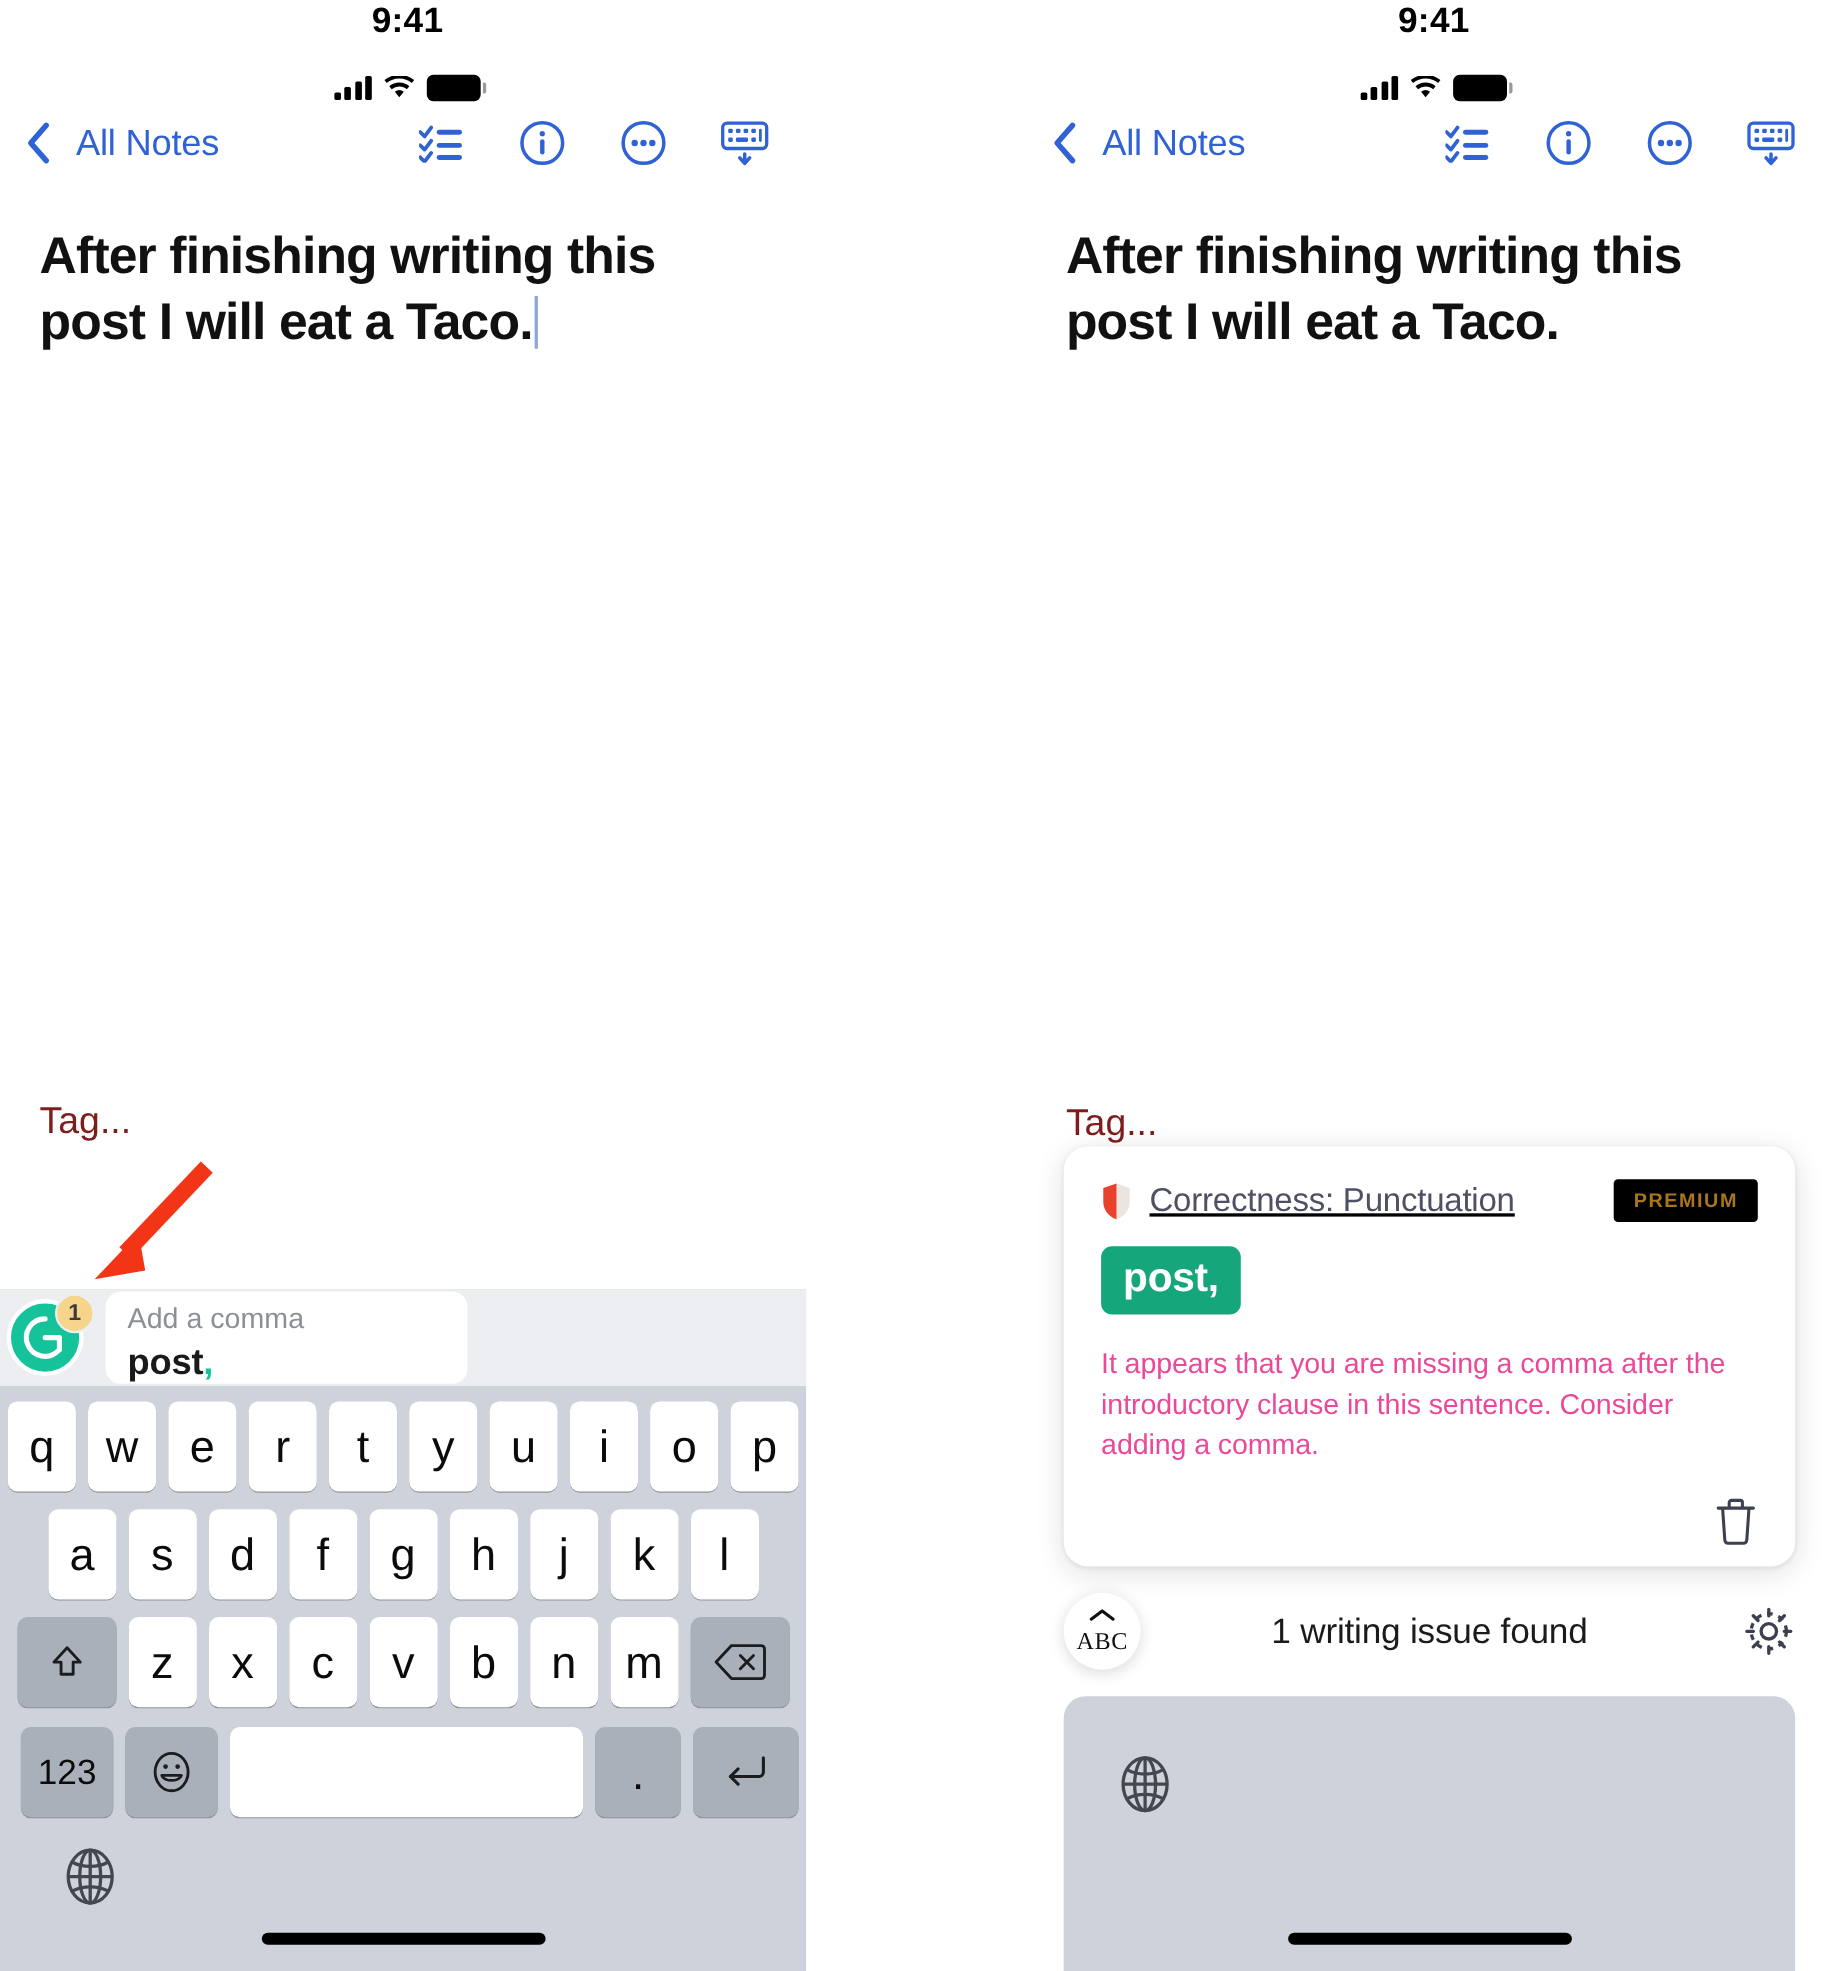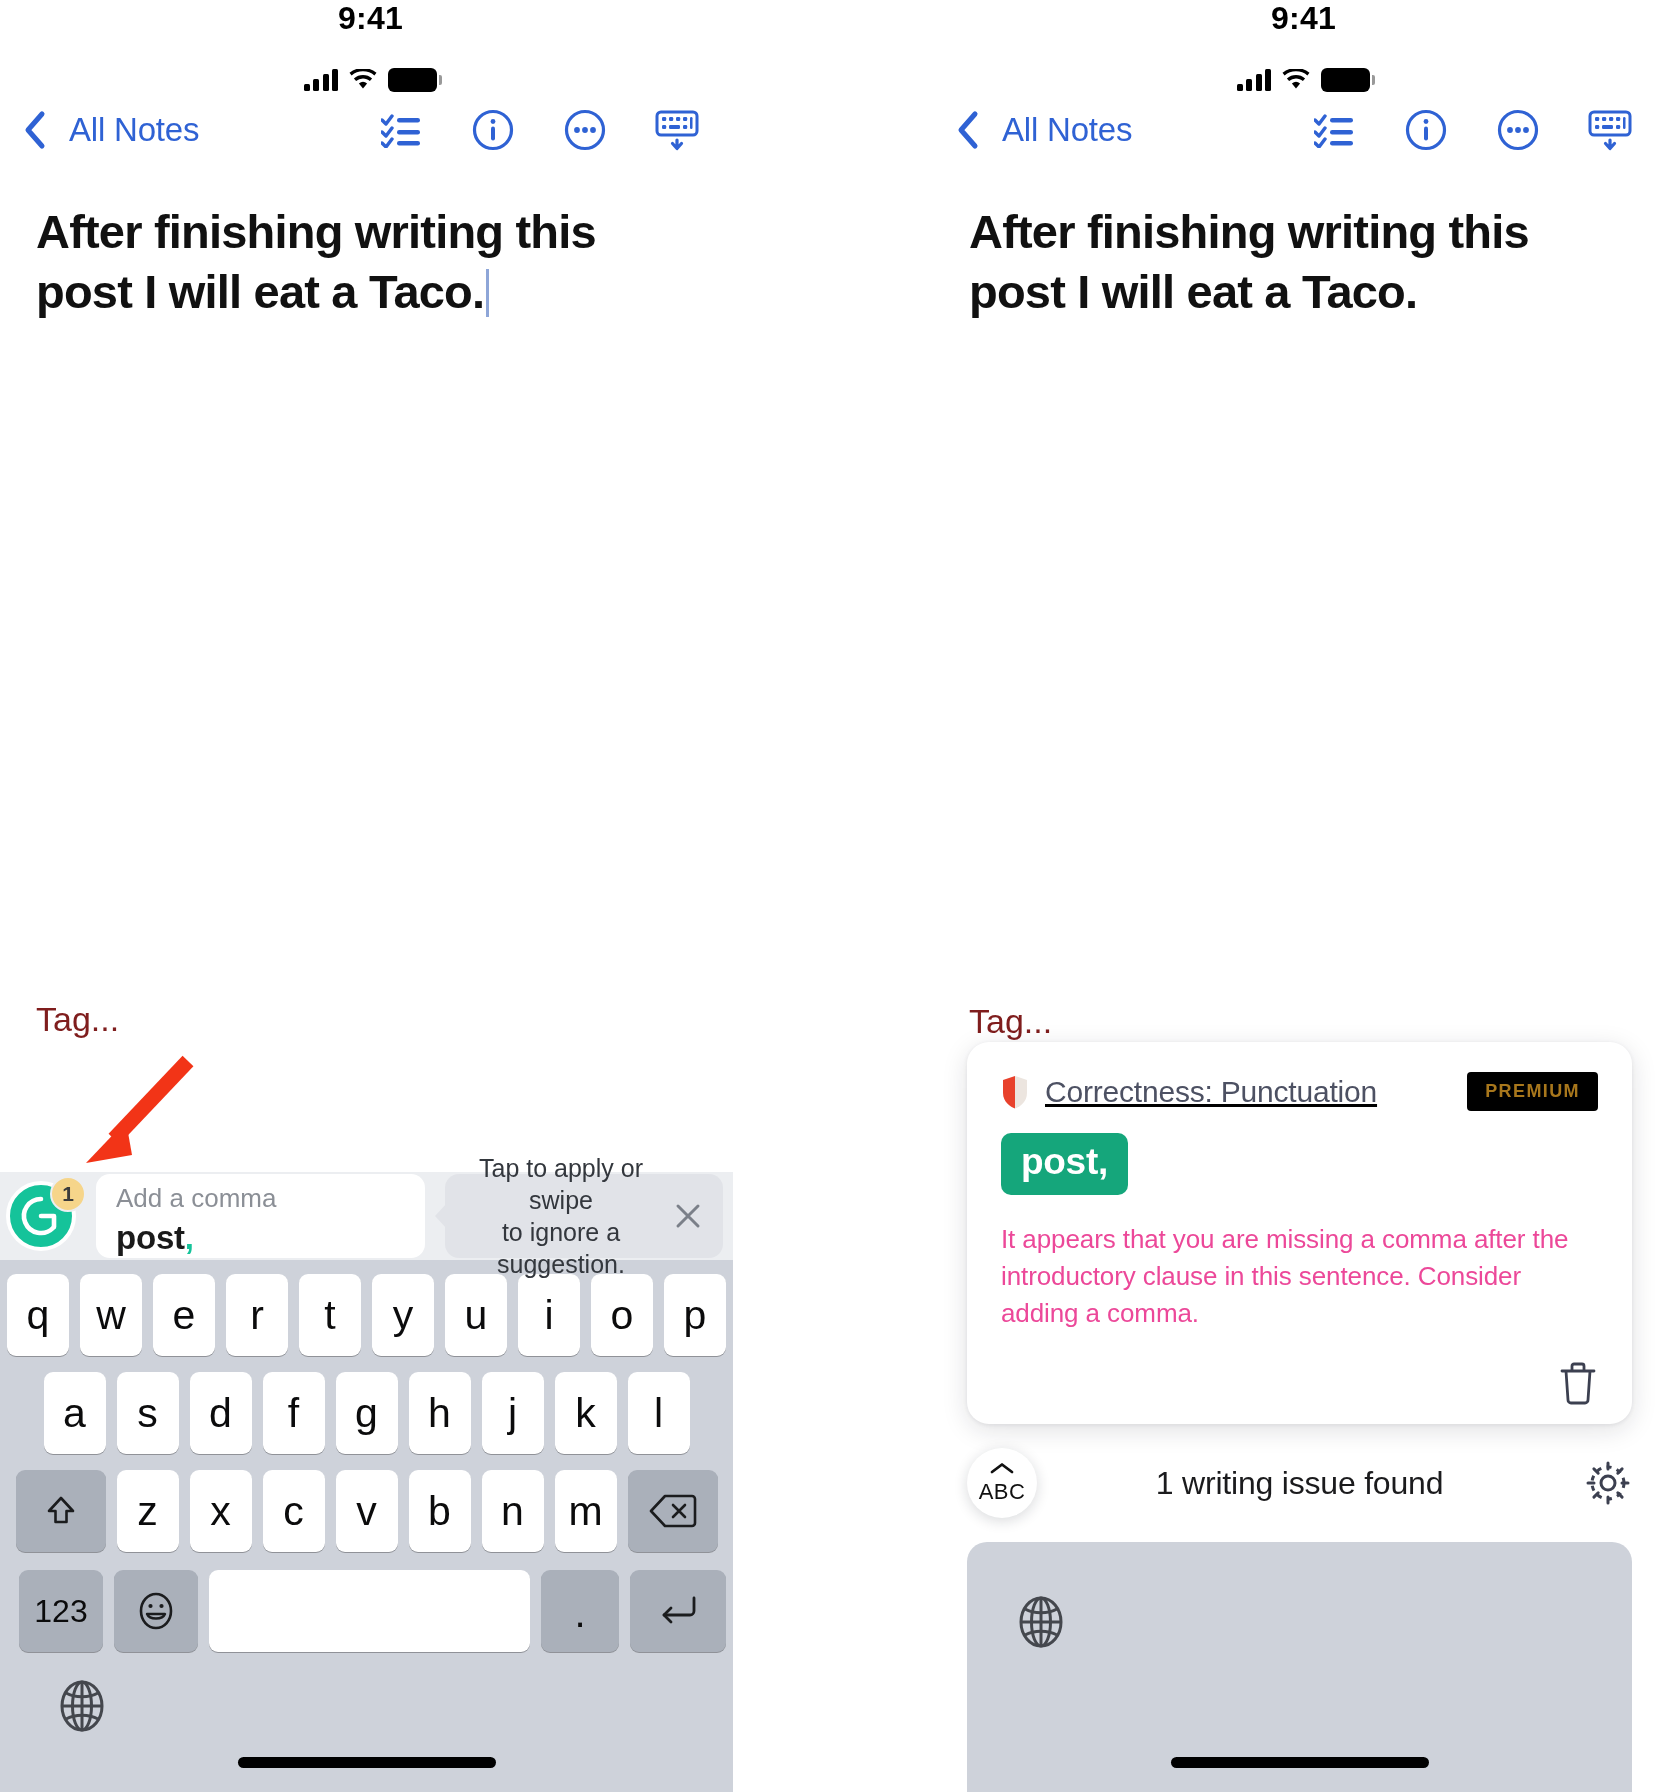--- a/index.html
+++ b/index.html
@@ -185,21 +185,21 @@
   .gc-trash { width: 40px; height: 46px; cursor: pointer; }
 
   .gc-status {
     height: 118px; display: flex; align-items: center; padding: 0 34px;
     position: relative;
   }
   .abc-btn {
     width: 70px; height: 70px; border-radius: 50%; background: #fff;
     box-shadow: 0 3px 14px rgba(20,24,40,0.16);
     display: flex; flex-direction: column; align-items: center; justify-content: center;
-    cursor: pointer; flex: none;
+    cursor: pointer; flex: none; font-family: Liberation Serif, serif;
   }
   .abc-btn .chev { font-size: 22px; line-height: 10px; color: #111; }
   .abc-btn .abc { font-size: 22px; color: #111; letter-spacing: .5px; margin-top: 4px; }
   .gc-status-text {
     position: absolute; left: 0; right: 0; text-align: center;
     font-size: 32px; color: #1b1b1d; letter-spacing: -0.2px;
   }
   .gear-btn { margin-left: auto; width: 48px; height: 48px; cursor: pointer; }
   .gc-tray {
     height: 250px; background: #ced2da; margin: 0 34px;
@@ -311,30 +311,20 @@
             </svg>
           </div>
           <div class="gram-badge">1</div>
         </div>
 
         <div class="gram-card">
           <div class="hint">Add a comma</div>
           <div class="repl"><span>post</span><em>,</em></div>
         </div>
 
-        <div class="gram-tip">
-          <div class="tip-arrow"></div>
-          <div class="tiptext">
-            <span>Tap to apply or swipe</span><br>
-            <span>to ignore a suggestion.</span>
-          </div>
-          <svg class="closex" viewBox="0 0 34 34">
-            <path d="M7 7l20 20M27 7L7 27" stroke="#7b8089" stroke-width="3" stroke-linecap="round"></path>
-          </svg>
-        </div>
       </div>
 
       <div class="kbrow row1">
         <div class="key">q</div>
         <div class="key">w</div>
         <div class="key">e</div>
         <div class="key">r</div>
         <div class="key">t</div>
         <div class="key">y</div>
         <div class="key">u</div>

